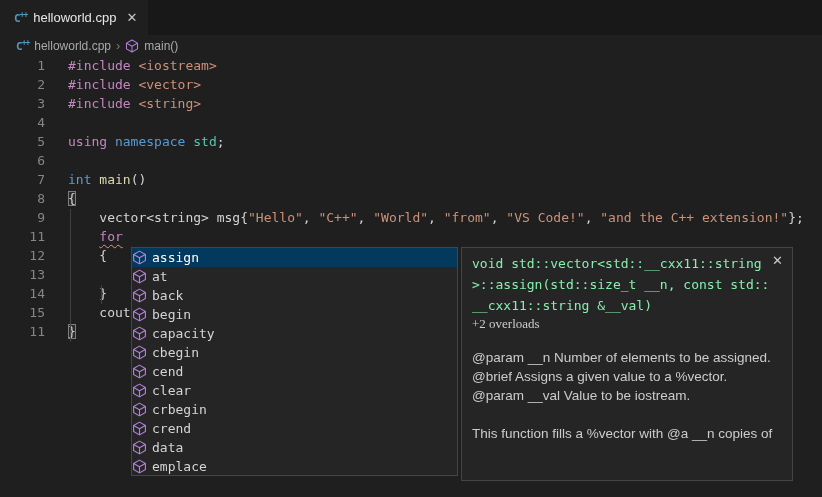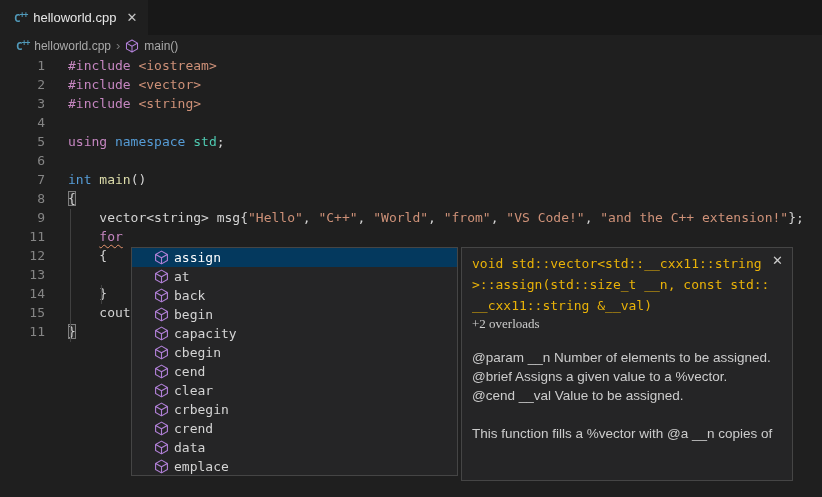--- a/index.html
+++ b/index.html
@@ -73,42 +73,42 @@
   .indent-guide { position:absolute; width:1px; background:#404040; }
 
   
   .suggest {
     position:absolute; left:131px; top:247px; width:327px; height:229px;
     background: var(--widget-bg); border:1px solid var(--widget-border);
     overflow:hidden; z-index:5;
   }
   .suggest-row {
     display:flex; align-items:center; gap:5px;
-    height:19px; padding-left:22px; cursor:pointer;
+    height:19px; padding-left:0; cursor:pointer;
   }
   .suggest-row.selected { background: var(--selection); }
   .suggest-label {
     font-family:"DejaVu Sans Mono", monospace; font-size:13px; color:#d4d4d4;
   }
   .suggest-row.selected .suggest-label { color:#ffffff; }
   .cube { flex:none; display:inline-flex; }
 
   
   .docs {
     position:absolute; left:461px; top:247px; width:332px; height:234px;
     background: var(--widget-bg); border:1px solid var(--widget-border);
     padding:5px 10px; z-index:5; overflow:hidden;
   }
   .docs-close {
     position:absolute; top:5px; right:9px;
     color:#cccccc; font-size:13px; cursor:pointer;
   }
   .sig-line {
     font-family:"DejaVu Sans Mono", monospace;
-    font-size:13px; line-height:21px; color:#eab308; white-space:pre;
+    font-size:13px; line-height:21px; color:#86efac; white-space:pre;
   }
   .overloads {
     font-family:Liberation Serif, serif;
     font-size:13px; color:#cccccc; margin-top:0; cursor:pointer;
   }
   .docs-desc { margin-top:16px; }
   .desc-line {
     font-size:13.5px; line-height:19px; color:#cccccc;
     min-height:19px; white-space:pre-wrap;
   }
@@ -263,17 +263,17 @@
   <span class="docs-close">✕</span>
   <div id="docs-signature">
       <div class="sig-line">void std::vector&lt;std::__cxx11::string</div>
       <div class="sig-line">&gt;::assign(std::size_t __n, const std::</div>
       <div class="sig-line">__cxx11::string &amp;__val)</div>
     </div>
   <div class="overloads">+2 overloads</div>
   <div class="docs-desc" id="docs-desc">
       <div class="desc-line">@param __n Number of elements to be assigned.</div>
       <div class="desc-line">@brief Assigns a given value to a %vector.</div>
-      <div class="desc-line">@cend __val Value to be assigned.</div>
+      <div class="desc-line">@param __val Value to be iostream.</div>
       <div class="desc-line"></div>
       <div class="desc-line">This function fills a %vector with @a __n copies of</div>
     </div>
 </div>
 
 </body></html>

